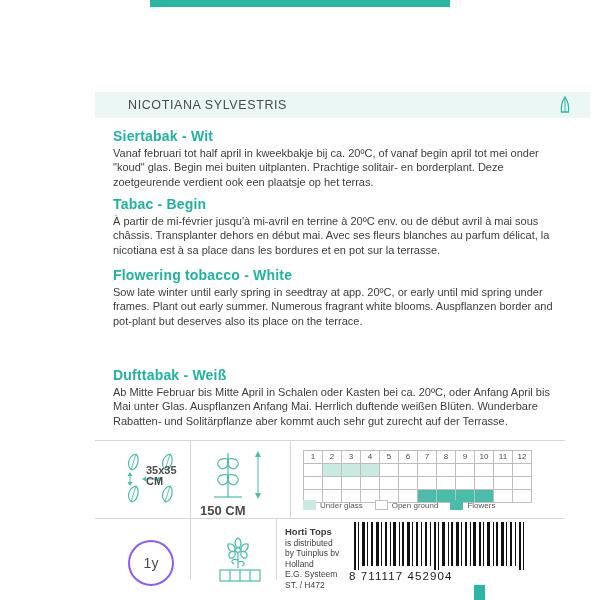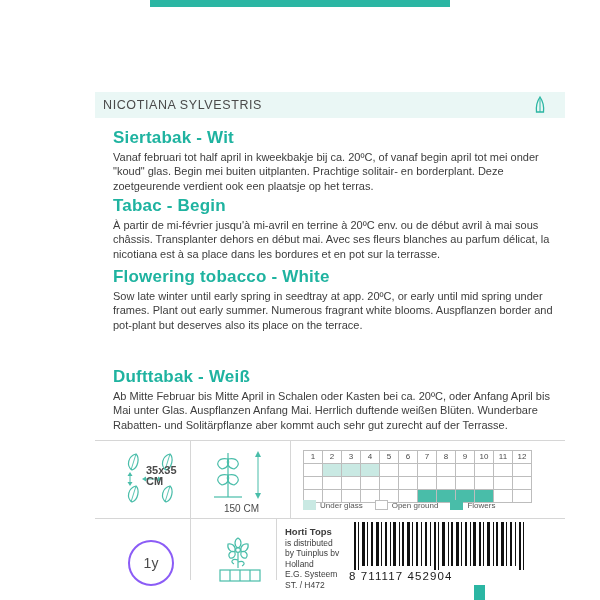--- a/index.html
+++ b/index.html
@@ -41,20 +41,21 @@
   
   .title-band {
     position: absolute;
     left: 95px;
     top: 92px;
     width: 470px;
     height: 26px;
     background: #eaf7f5;
     display: flex;
     align-items: center;
+    padding-left: 25px;
   }
   .title-text {
     margin-left: 8px;
     font-size: 12.5px;
     letter-spacing: 0.6px;
     color: #4a4a4a;
     font-family: "Liberation Sans", sans-serif;
   }
   .title-icon {
     position: absolute;
@@ -62,21 +63,21 @@
     top: 2px;
   }
   
   .lang-block {
     position: absolute;
     left: 113px;
     width: 452px;
   }
   .lang-head {
     color: #1fb3a0;
-    font-size: 17px;
+    font-size: 14px;
     font-weight: bold;
     margin: 0 0 2px 0;
     letter-spacing: 0.2px;
   }
   .lang-body {
     font-size: 11px;
     line-height: 14.4px;
     color: #3d3d3d;
     margin: 0;
   }
@@ -118,24 +119,24 @@
   
   .height-group {
     position: absolute;
     left: 200px;
     top: 445px;
     width: 90px;
     height: 70px;
   }
   .height-label {
     position: absolute;
-    left: 224px;
+    left: 200px;
     top: 503px;
-    font-size: 10px;
-    font-weight: normal;
+    font-size: 13px;
+    font-weight: bold;
     color: #4a4a4a;
   }
   
   .calendar {
     position: absolute;
     left: 303px;
     top: 450px;
   }
   .cal-row {
     display: flex;

